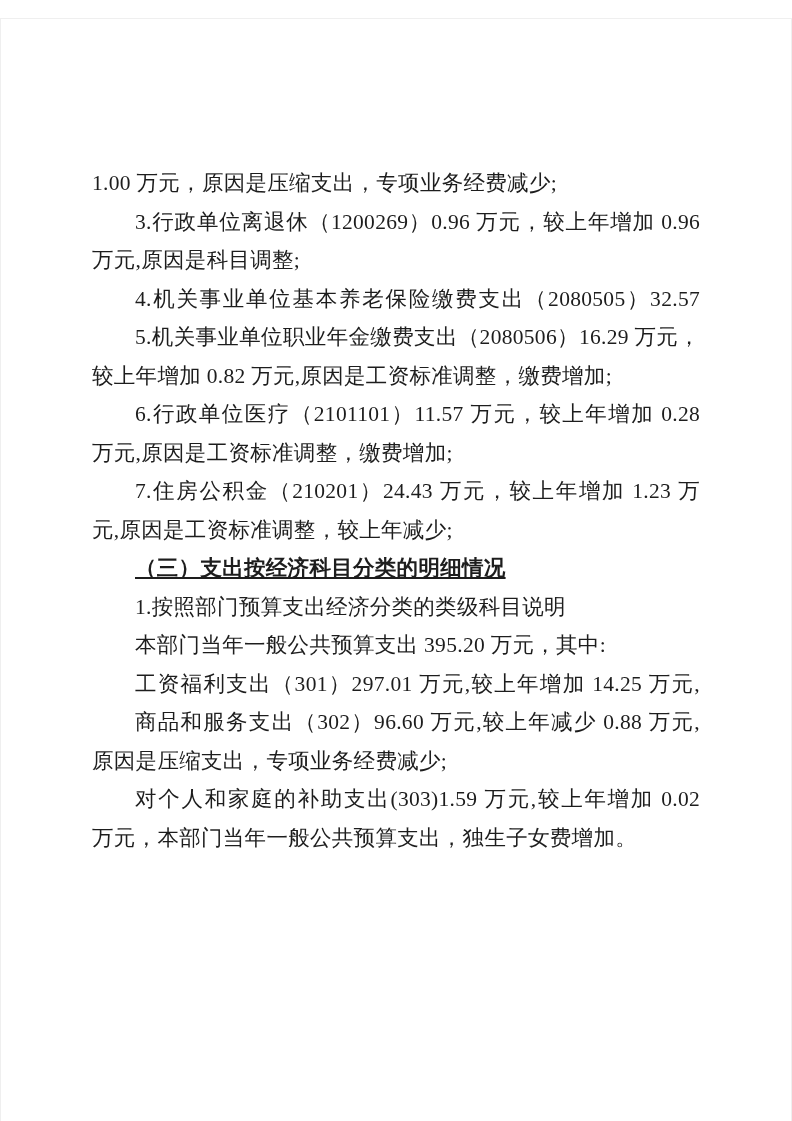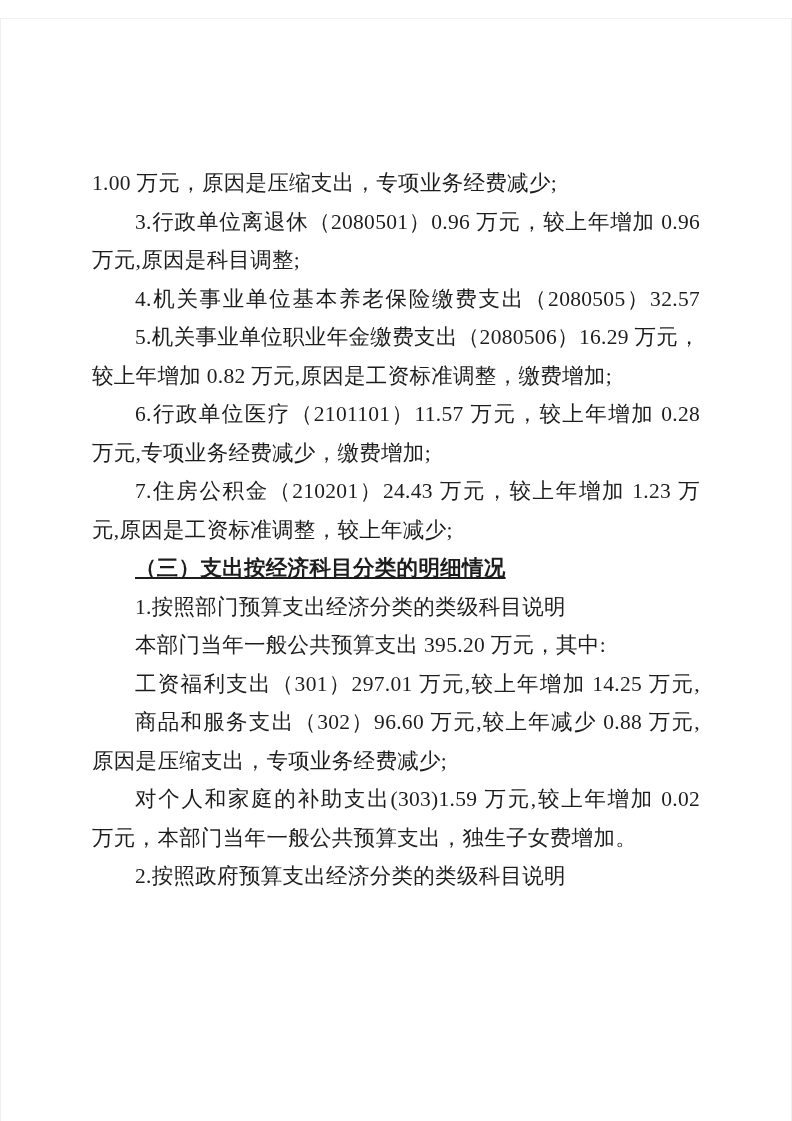--- a/index.html
+++ b/index.html
@@ -43,32 +43,31 @@
     text-justify: inter-character;
   }
 </style>
 </head>
 <body>
 
 <div class="page">
   <div class="doc-body" id="doc-body">
 
   <div class="line">1.00 万元，原因是压缩支出，专项业务经费减少;</div>
-      <div class="line indent justify">3.行政单位离退休（2080501）0.96 万元，较上年增加 0.96</div>
+      <div class="line indent justify">3.行政单位离退休（1200269）0.96 万元，较上年增加 0.96</div>
       <div class="line">万元,原因是科目调整;</div>
       <div class="line indent justify">4.机关事业单位基本养老保险缴费支出（2080505）32.57</div>
       <div class="line indent justify">5.机关事业单位职业年金缴费支出（2080506）16.29 万元，</div>
       <div class="line">较上年增加 0.82 万元,原因是工资标准调整，缴费增加;</div>
       <div class="line indent justify">6.行政单位医疗（2101101）11.57 万元，较上年增加 0.28</div>
-      <div class="line">万元,专项业务经费减少，缴费增加;</div>
+      <div class="line">万元,原因是工资标准调整，缴费增加;</div>
       <div class="line indent justify">7.住房公积金（210201）24.43 万元，较上年增加 1.23 万</div>
       <div class="line">元,原因是工资标准调整，较上年减少;</div>
       <div class="line indent bold">（三）支出按经济科目分类的明细情况</div>
       <div class="line indent">1.按照部门预算支出经济分类的类级科目说明</div>
       <div class="line indent">本部门当年一般公共预算支出 395.20 万元，其中:</div>
       <div class="line indent justify">工资福利支出（301）297.01 万元,较上年增加 14.25 万元,</div>
       <div class="line indent justify">商品和服务支出（302）96.60 万元,较上年减少 0.88 万元,</div>
       <div class="line">原因是压缩支出，专项业务经费减少;</div>
       <div class="line indent justify">对个人和家庭的补助支出(303)1.59 万元,较上年增加 0.02</div>
       <div class="line">万元，本部门当年一般公共预算支出，独生子女费增加。</div>
-      <div class="line indent">2.按照政府预算支出经济分类的类级科目说明</div>
     </div>
 </div>
 
 </body></html>

